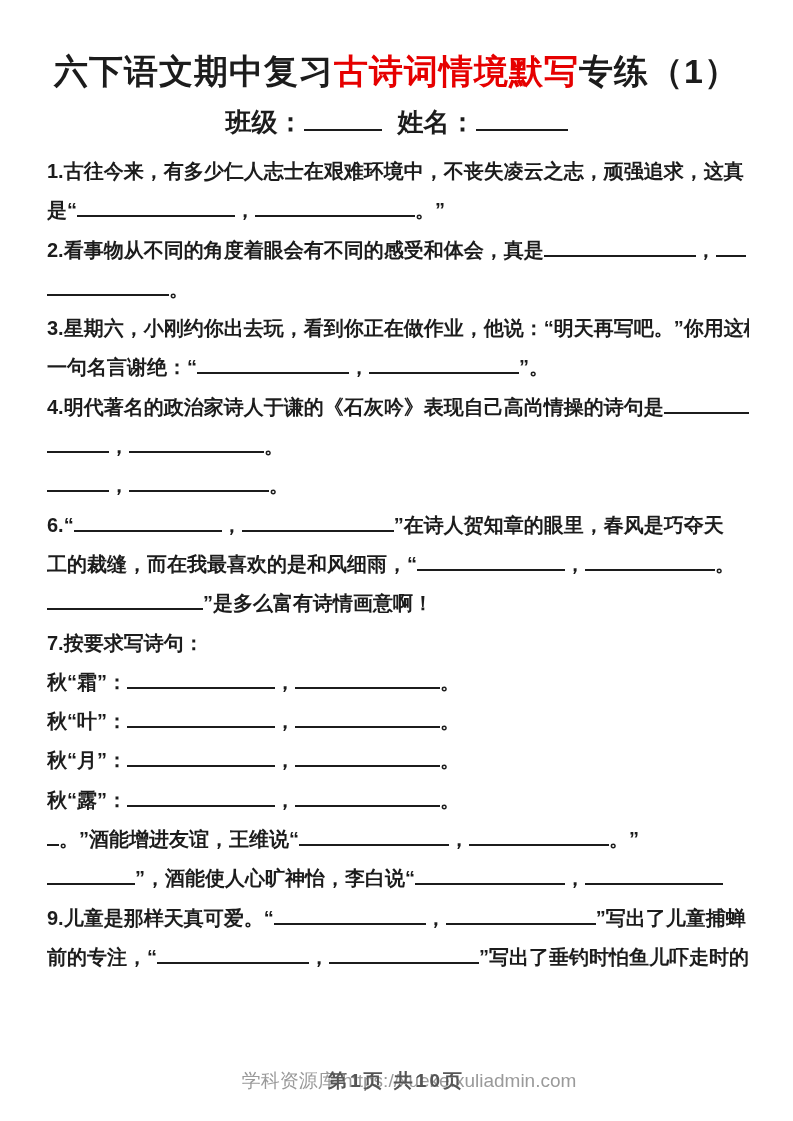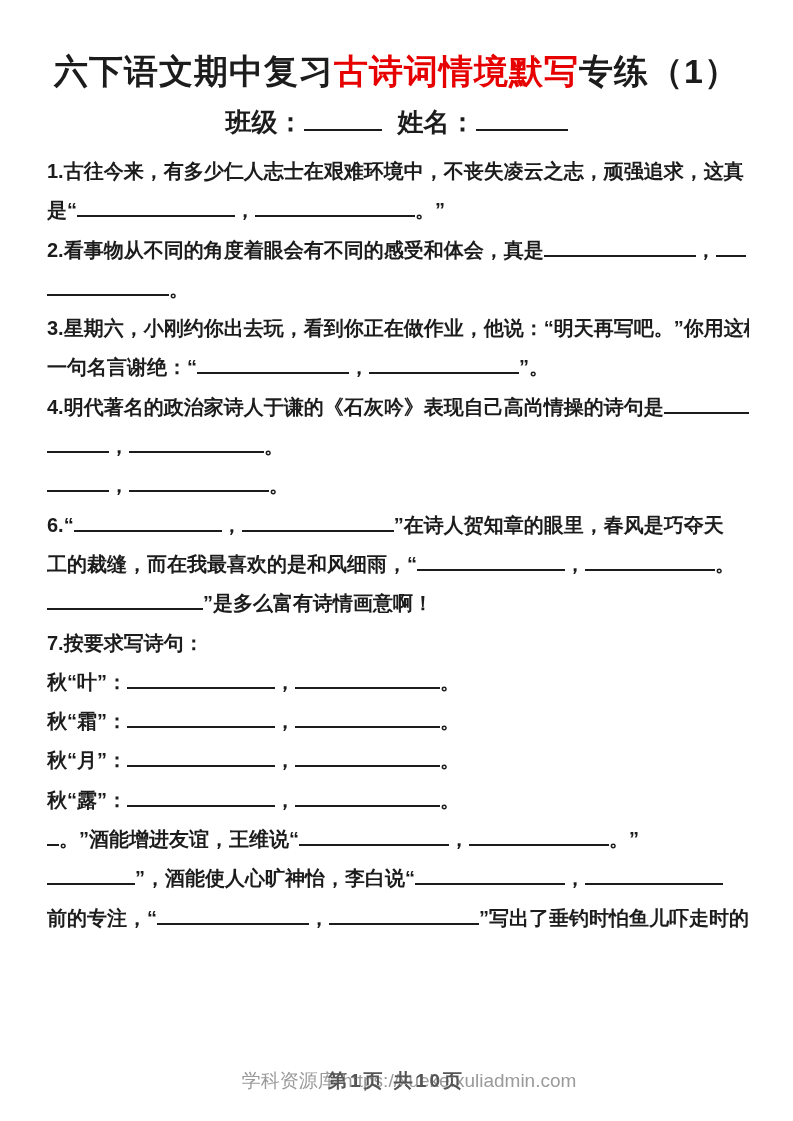--- a/index.html
+++ b/index.html
@@ -91,24 +91,25 @@
       <div class="line"><span class="blank" style="width: 122px;"></span><span>。</span></div>
       <div class="line"><span>3.星期六，小刚约你出去玩，看到你正在做作业，他说：“明天再写吧。”你用这样</span></div>
       <div class="line"><span>一句名言谢绝：“</span><span class="blank" style="width: 152px;"></span><span>，</span><span class="blank" style="width: 150px;"></span><span>”。</span></div>
       <div class="line"><span>4.明代著名的政治家诗人于谦的《石灰吟》表现自己高尚情操的诗句是</span><span class="blank" style="width: 95px;"></span></div>
       <div class="line"><span class="blank" style="width: 62px;"></span><span>，</span><span class="blank" style="width: 135px;"></span><span>。</span></div>
       <div class="line"><span class="blank" style="width: 62px;"></span><span>，</span><span class="blank" style="width: 140px;"></span><span>。</span></div>
       <div class="line"><span>6.“</span><span class="blank" style="width: 148px;"></span><span>，</span><span class="blank" style="width: 152px;"></span><span>”在诗人贺知章的眼里，春风是巧夺天</span></div>
       <div class="line"><span>工的裁缝，而在我最喜欢的是和风细雨，“</span><span class="blank" style="width: 148px;"></span><span>，</span><span class="blank" style="width: 130px;"></span><span>。</span></div>
       <div class="line"><span class="blank" style="width: 156px;"></span><span>”是多么富有诗情画意啊！</span></div>
       <div class="line"><span>7.按要求写诗句：</span></div>
+      <div class="line"><span>秋“霜”：</span><span class="blank" style="width: 148px;"></span><span>，</span><span class="blank" style="width: 145px;"></span><span>。</span></div>
       <div class="line"><span>秋“叶”：</span><span class="blank" style="width: 148px;"></span><span>，</span><span class="blank" style="width: 145px;"></span><span>。</span></div>
-      <div class="line"><span>秋“霜”：</span><span class="blank" style="width: 148px;"></span><span>，</span><span class="blank" style="width: 145px;"></span><span>。</span></div>
       <div class="line"><span>秋“月”：</span><span class="blank" style="width: 148px;"></span><span>，</span><span class="blank" style="width: 145px;"></span><span>。</span></div>
       <div class="line"><span>秋“露”：</span><span class="blank" style="width: 148px;"></span><span>，</span><span class="blank" style="width: 145px;"></span><span>。</span></div>
       <div class="line"><span class="blank" style="width: 12px;"></span><span>。”酒能增进友谊，王维说“</span><span class="blank" style="width: 150px;"></span><span>，</span><span class="blank" style="width: 140px;"></span><span>。”</span></div>
       <div class="line"><span class="blank" style="width: 88px;"></span><span>”，酒能使人心旷神怡，李白说“</span><span class="blank" style="width: 150px;"></span><span>，</span><span class="blank" style="width: 138px;"></span></div>
+      <div class="line"><span>9.儿童是那样天真可爱。“</span><span class="blank" style="width: 152px;"></span><span>，</span><span class="blank" style="width: 150px;"></span><span>”写出了儿童捕蝉</span></div>
       <div class="line"><span>前的专注，“</span><span class="blank" style="width: 152px;"></span><span>，</span><span class="blank" style="width: 150px;"></span><span>”写出了垂钓时怕鱼儿吓走时的</span></div>
     </div>
 
   <div class="footer"><span class="watermark" style="color: rgb(154, 154, 154);">学科资源库 https://xueke.xuliadmin.com</span><span class="pageinfo" style="color: rgb(85, 85, 85);">第1页 共10页</span></div>
 
 </div>
 
 </body></html>

